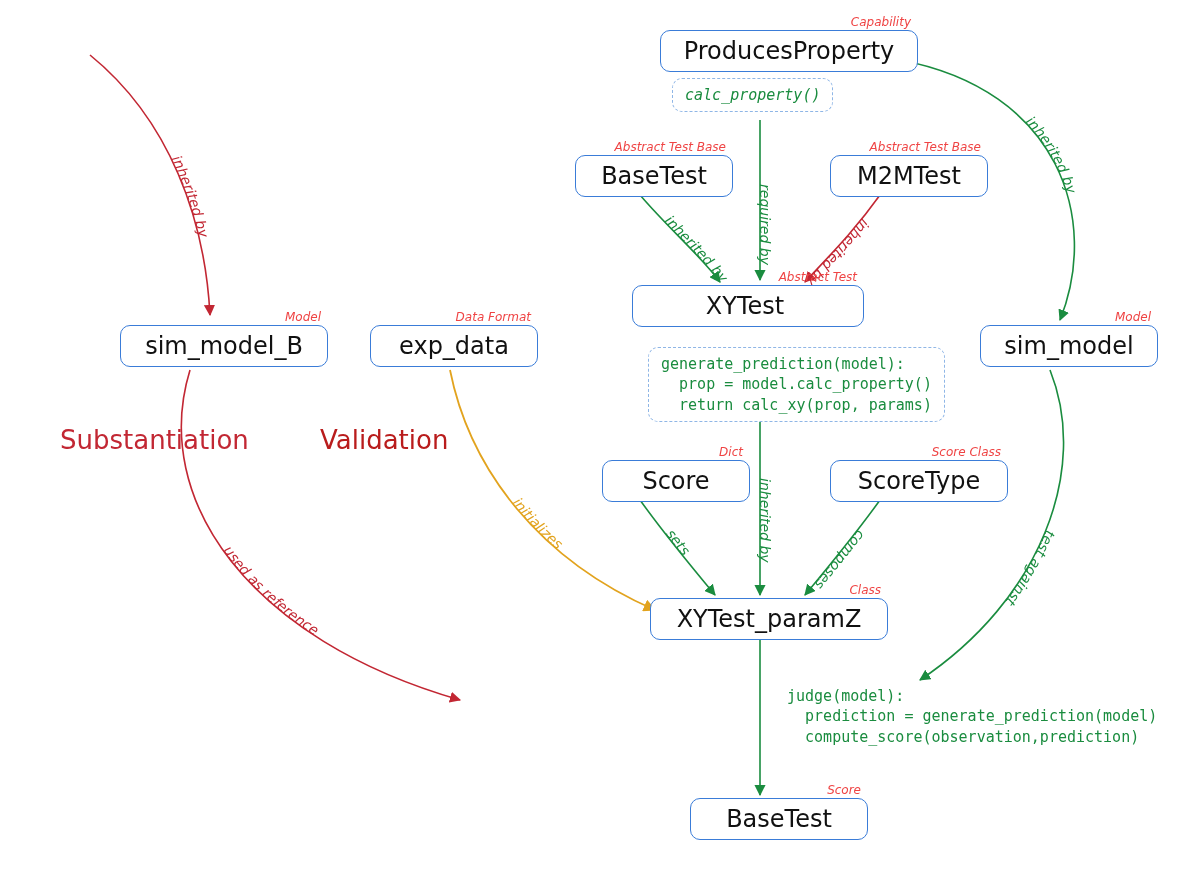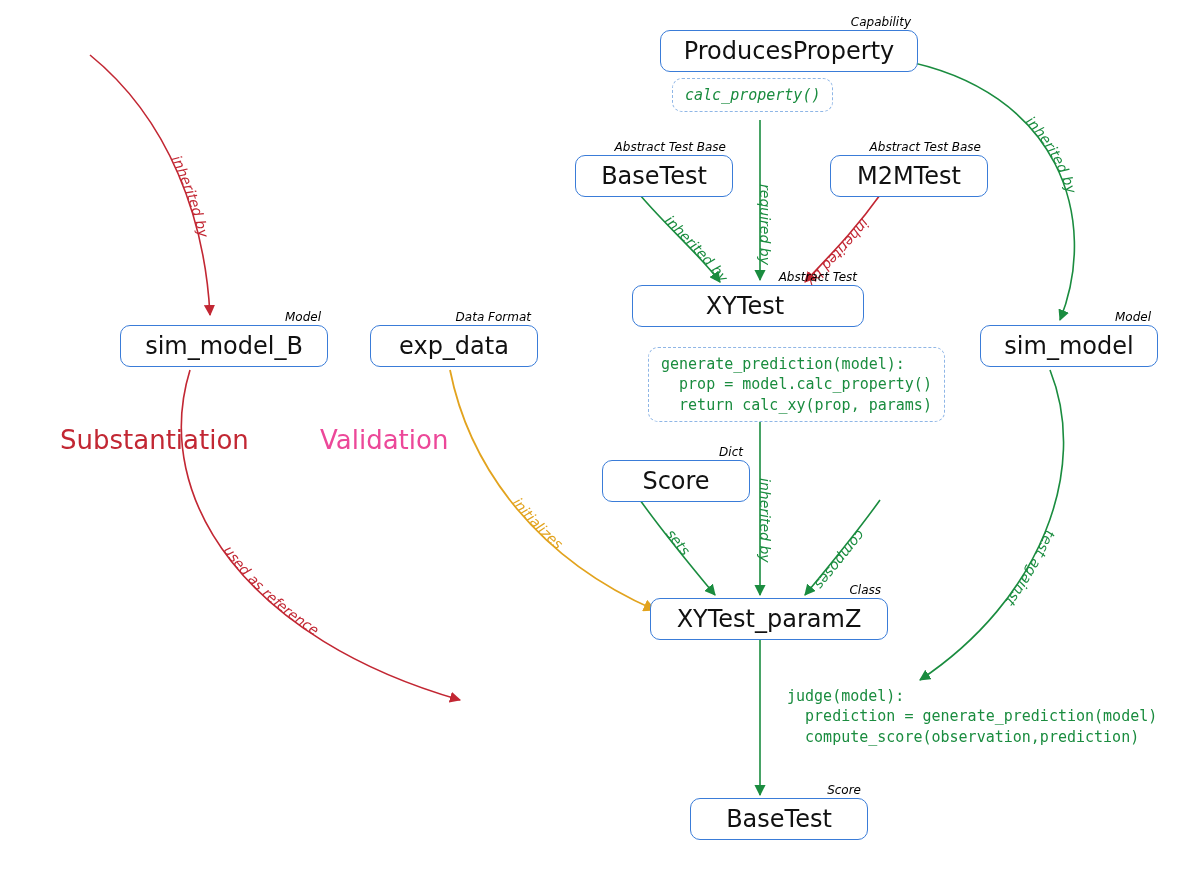--- a/index.html
+++ b/index.html
@@ -31,21 +31,21 @@
     font-size: 24px;
     color: #111;
     text-align: center;
     white-space: nowrap;
   }
   .node .tag {
     position: absolute;
     top: -16px;
     right: 6px;
     font-size: 12px;
-    color: #000000;
+    color: #ef4444;
     font-style: italic;
     white-space: nowrap;
   }
   .codebox {
     position: absolute;
     border: 1.5px dashed #8fb6e6;
     border-radius: 10px;
     background: #fff;
     font-family: "DejaVu Sans Mono","Menlo","Consolas",monospace;
     font-size: 15px;
@@ -56,21 +56,21 @@
   }
   .codebox.noborder {
     border: none;
     background: transparent;
   }
   .biglabel {
     position: absolute;
     font-size: 26px;
   }
   .biglabel.red { color: #c22733; }
-  .biglabel.gold { color: #ec4899; }
+  .biglabel.gold { color: #b91c1c; }
 
   
   .edgelabel {
     font-size: 14px;
     font-style: italic;
     font-family: "DejaVu Sans","Verdana",sans-serif;
   }
   .green { fill: #1a8c3f; }
   .red   { fill: #c22733; }
   .gold  { fill: #e2a31e; }
@@ -151,20 +151,24 @@
   </div>
   <div class="codebox" style="left:648px; top:347px;">generate_prediction(model):
   prop = model.calc_property()
   return calc_xy(prop, params)</div>
 
   <div class="node" style="left:602px; top:460px; width:110px;text-align:center;">
     <span class="tag">Dict</span>
     <span>Score</span>
   </div>
 
+  <div class="node" style="left:830px; top:460px; width:140px;">
+    <span class="tag">Score Class</span>
+    <span>ScoreType</span>
+  </div>
 
   <div class="node" style="left:650px; top:598px; width:200px;">
     <span class="tag">Class</span>
     <span>XYTest_paramZ</span>
   </div>
 
   <div class="codebox noborder" style="left:775px; top:680px;">judge(model):
   prediction = generate_prediction(model)
   compute_score(observation,prediction)</div>
 

